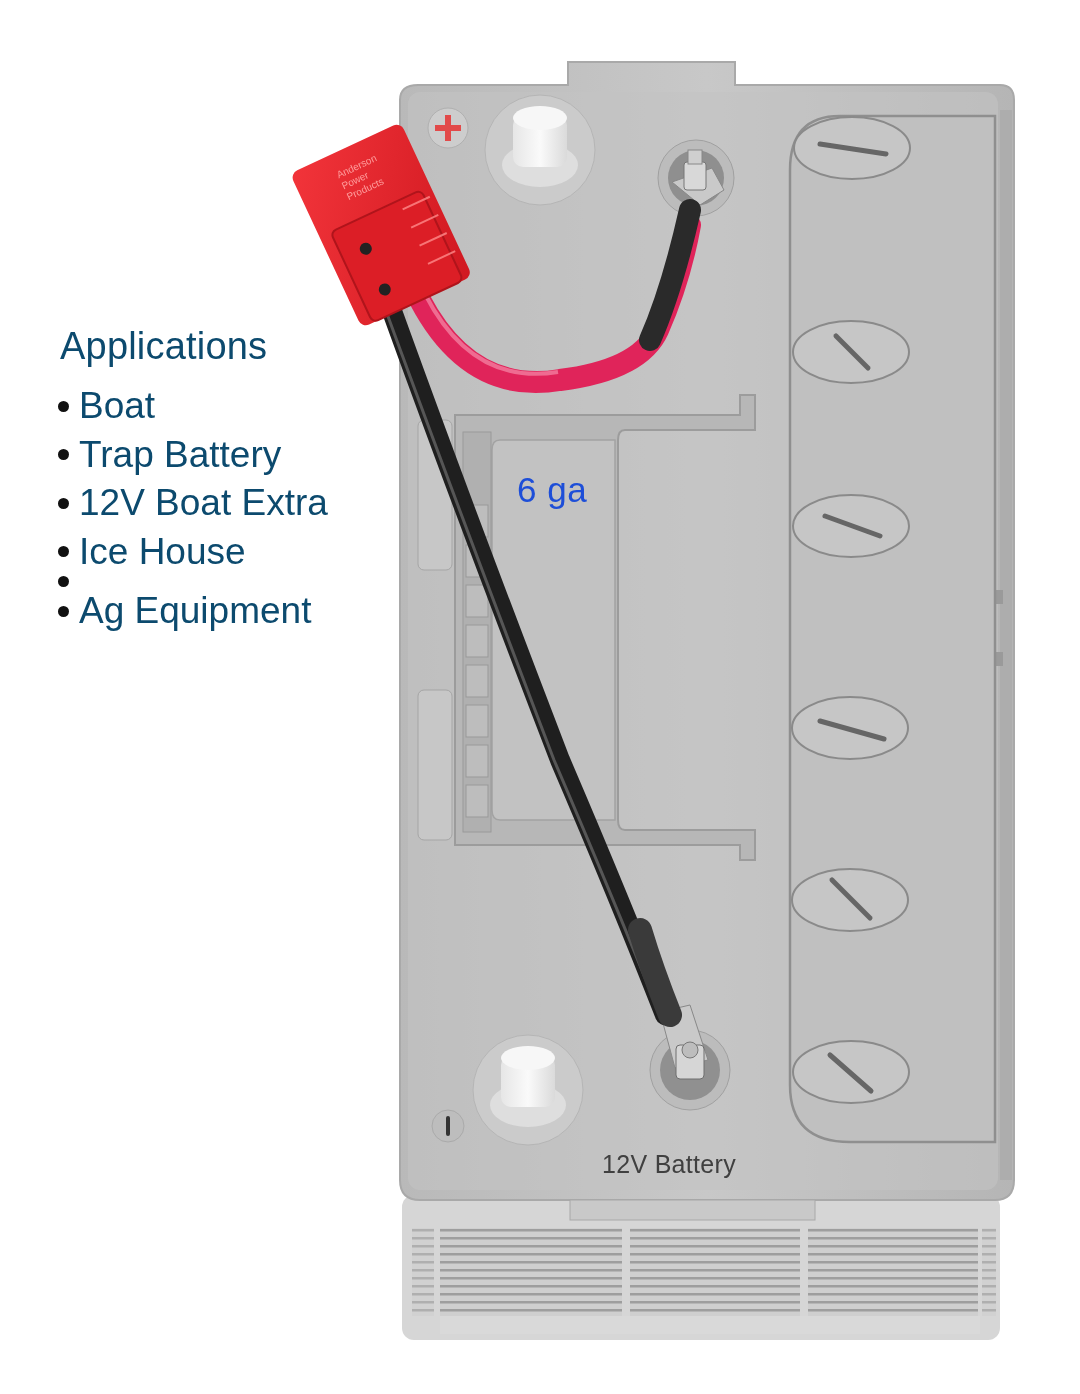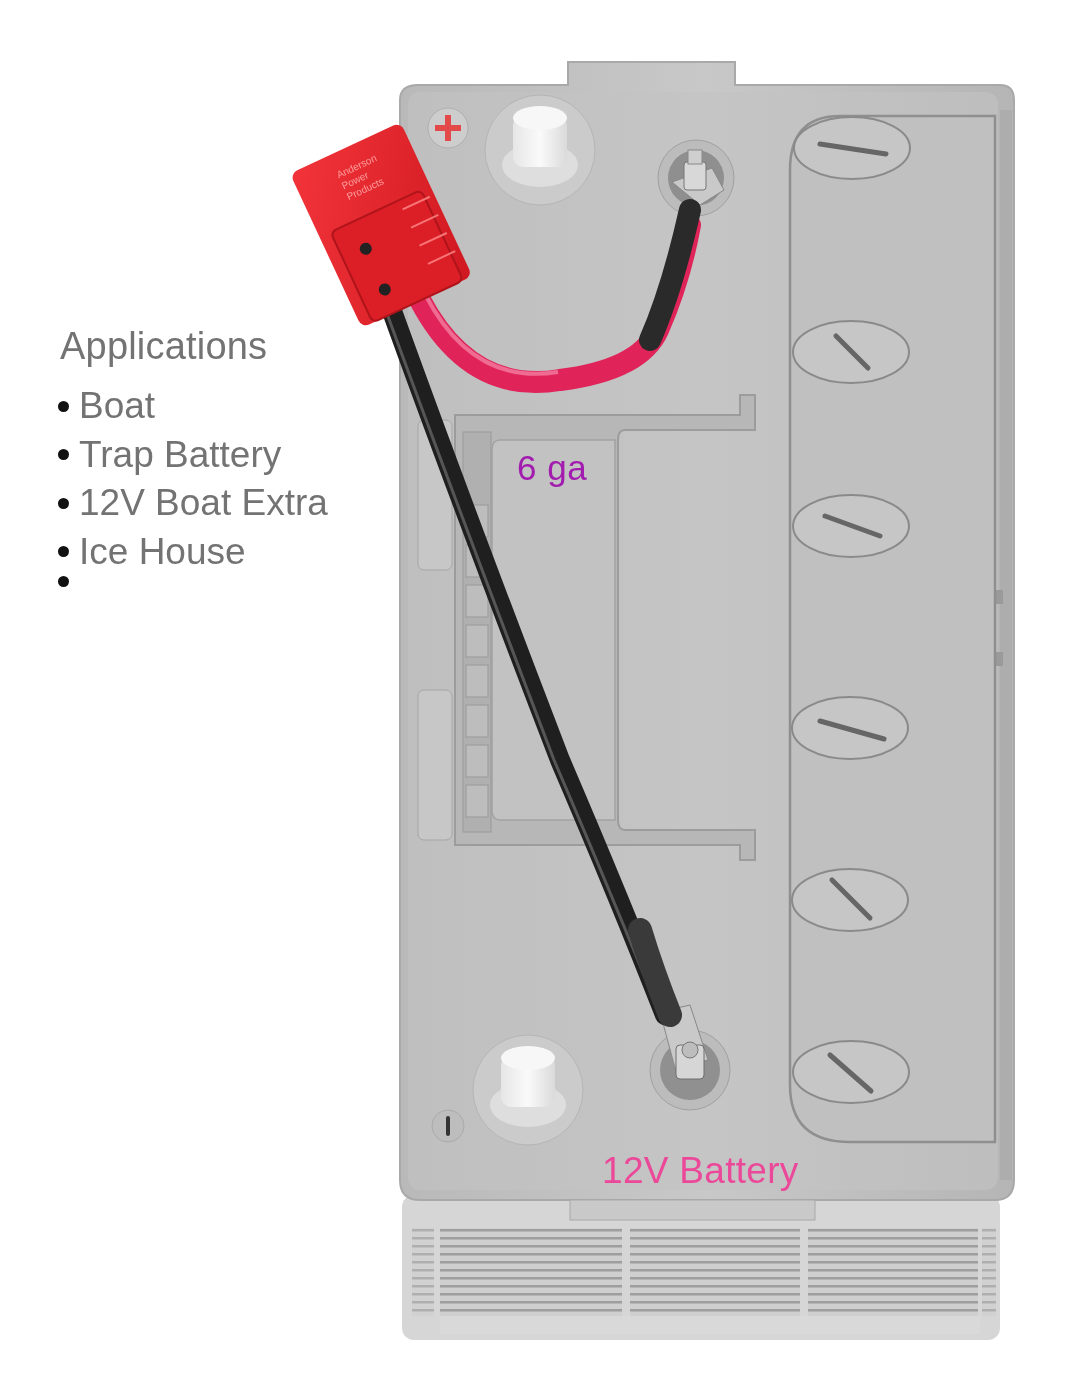--- a/index.html
+++ b/index.html
@@ -1,29 +1,29 @@
 <!DOCTYPE html>
 <html><head>
   <meta charset="utf-8">
   <style>
     html, body { margin: 0; padding: 0; background: #ffffff; }
     body { width: 1080px; height: 1394px; position: relative; overflow: hidden;
            font-family: "Liberation Sans", "DejaVu Sans", sans-serif; }
     .abs { position: absolute; }
 
     
-    .apps { left: 40px; top: 322px; color: #737373; }
+    .apps { left: 40px; top: 322px; color: #0c4a6e; }
     .apps-title { font-size: 38px; line-height: 48px; margin-left: 20px; letter-spacing: 0.2px; }
     .apps-list { list-style: none; margin: 12px; padding: 0; }
     .apps-list li { font-size: 37px; line-height: 48.5px; display: flex; align-items: center; }
     .apps-list li .dot { width: 11px; height: 11px; border-radius: 50%; background: #111; margin: 0 10px 0 6px; display: inline-block; }
 
     
-    .label-ga { left: 517px; top: 448px; font-size: 35px; color: #a21caf; letter-spacing: 0.5px; }
-    .label-battery { left: 602px; top: 1150px; font-size: 37px; color: #ec4899; letter-spacing: 0.3px; }
+    .label-ga { left: 517px; top: 470px; font-size: 35px; color: #1d4ed8; letter-spacing: 0.5px; }
+    .label-battery { left: 602px; top: 1150px; font-size: 25px; color: #404040; letter-spacing: 0.3px; }
 
     svg#scene { position: absolute; left: 0; top: 0; }
   </style>
 </head>
 <body>
 
 <svg id="scene" width="1080" height="1394" viewBox="0 0 1080 1394">
   <defs>
     <linearGradient id="caseGrad" x1="0" x2="1" y1="0" y2="0">
       <stop offset="0" stop-color="#b9b9b9"></stop>
@@ -199,18 +199,22 @@
         <span class="dot"></span>
         <span>12V Boat Extra</span>
       </li>
     <li>
         <span class="dot"></span>
         <span>Ice House</span>
       </li>
     <li>
         <span class="dot"></span>
       </li>
+    <li>
+        <span class="dot"></span>
+        <span>Ag Equipment</span>
+      </li>
   </ul>
 </div>
 
 <div class="abs label-ga">6 ga</div>
 
 <div class="abs label-battery">12V Battery</div>
 
 </body></html>

